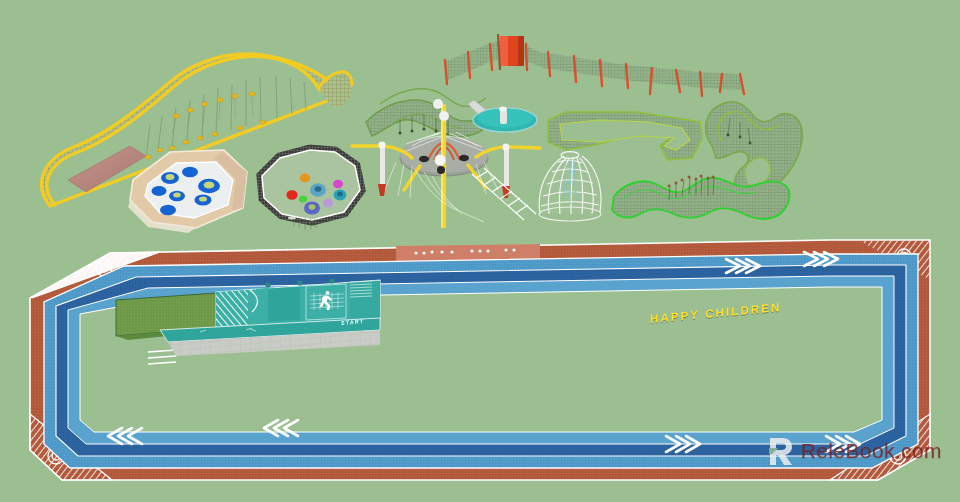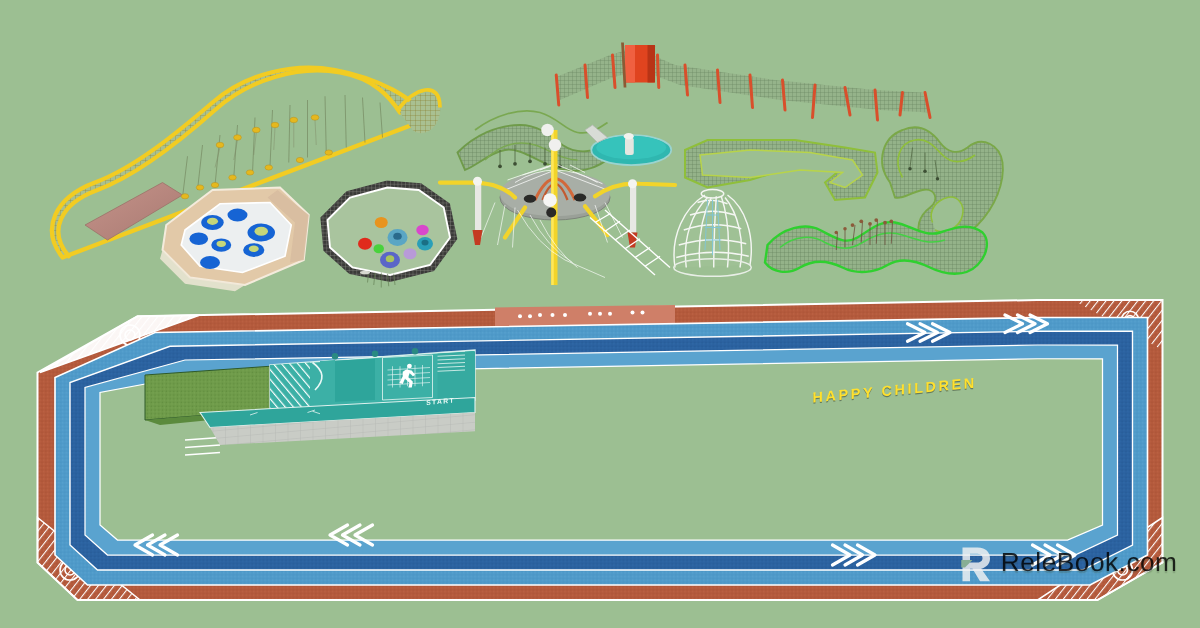--- a/index.html
+++ b/index.html
@@ -16,21 +16,21 @@
   
   #watermark{
     position:absolute;right:18px;bottom:36px;
     display:flex;align-items:center;gap:7px;
     opacity:.82;pointer-events:none;
   }
   #watermark .wm-logo{
     width:26px;height:30px;position:relative;
   }
   #watermark .wm-text{
-    color:#000000;font-size:21px;letter-spacing:.4px;
+    color:#7f1d1d;font-size:21px;letter-spacing:.4px;
     font-family:"Liberation Sans",sans-serif;
     text-shadow:0 1px 1px rgba(60,80,55,.35);
   }
   .happy-label{
     position:absolute;
     color:#ffe02e;font-size:11.5px;letter-spacing:2.1px;
     font-weight:bold;font-family:"Liberation Sans",sans-serif;
     transform:skewY(-5.2deg);
     text-shadow:0 1px 0 rgba(0,0,0,.35);
     white-space:nowrap;pointer-events:none;

